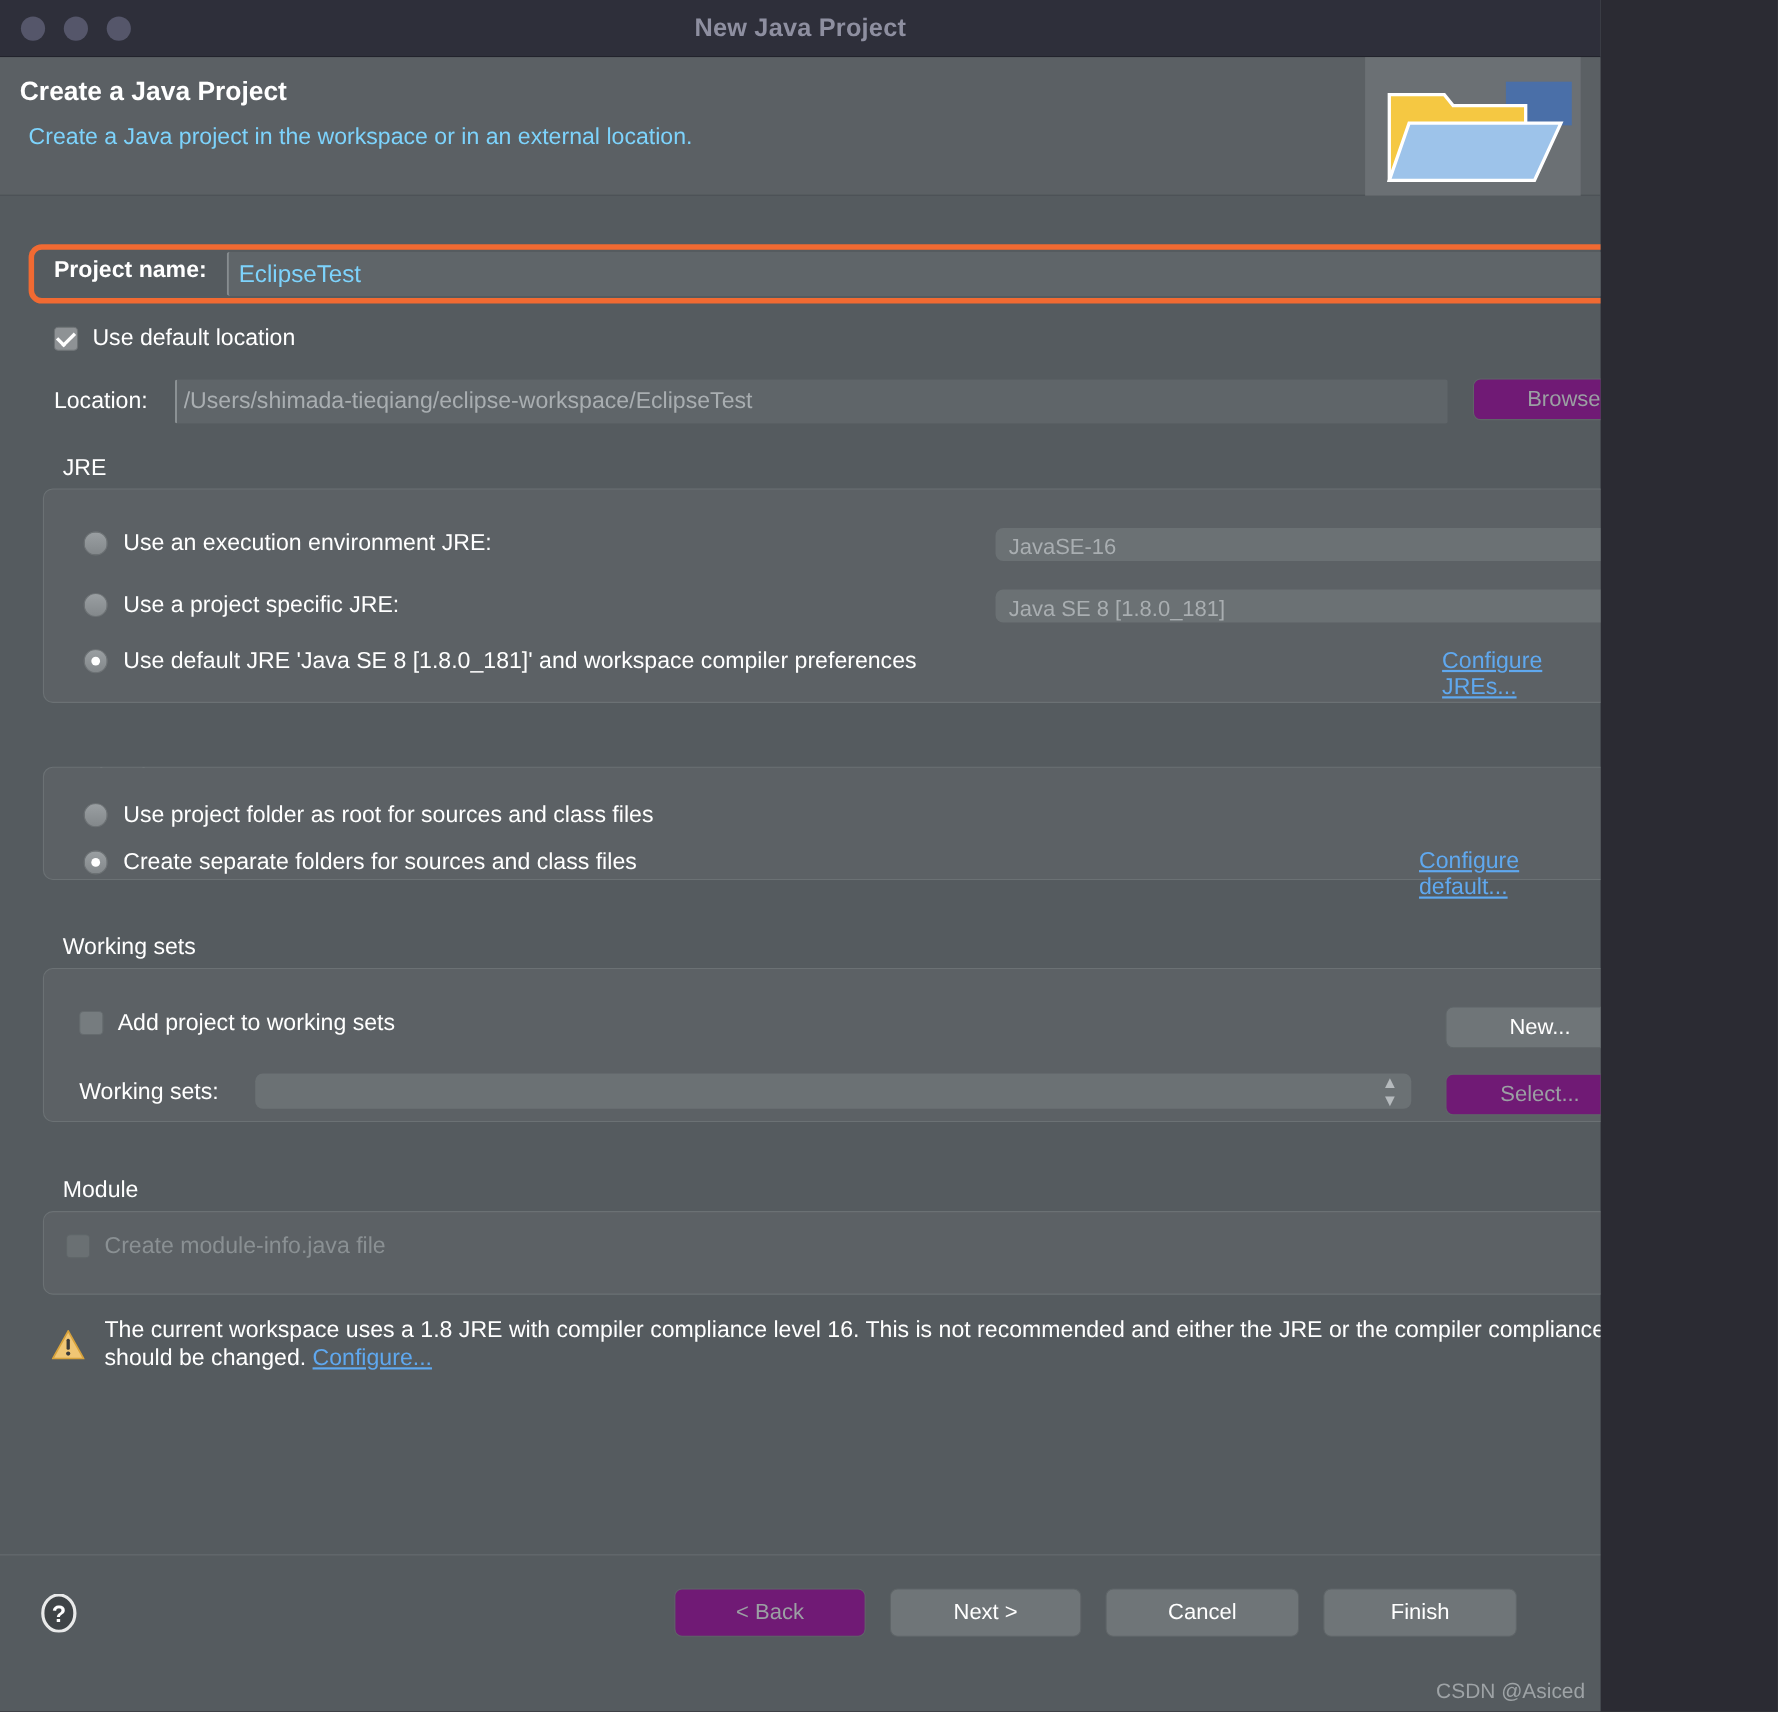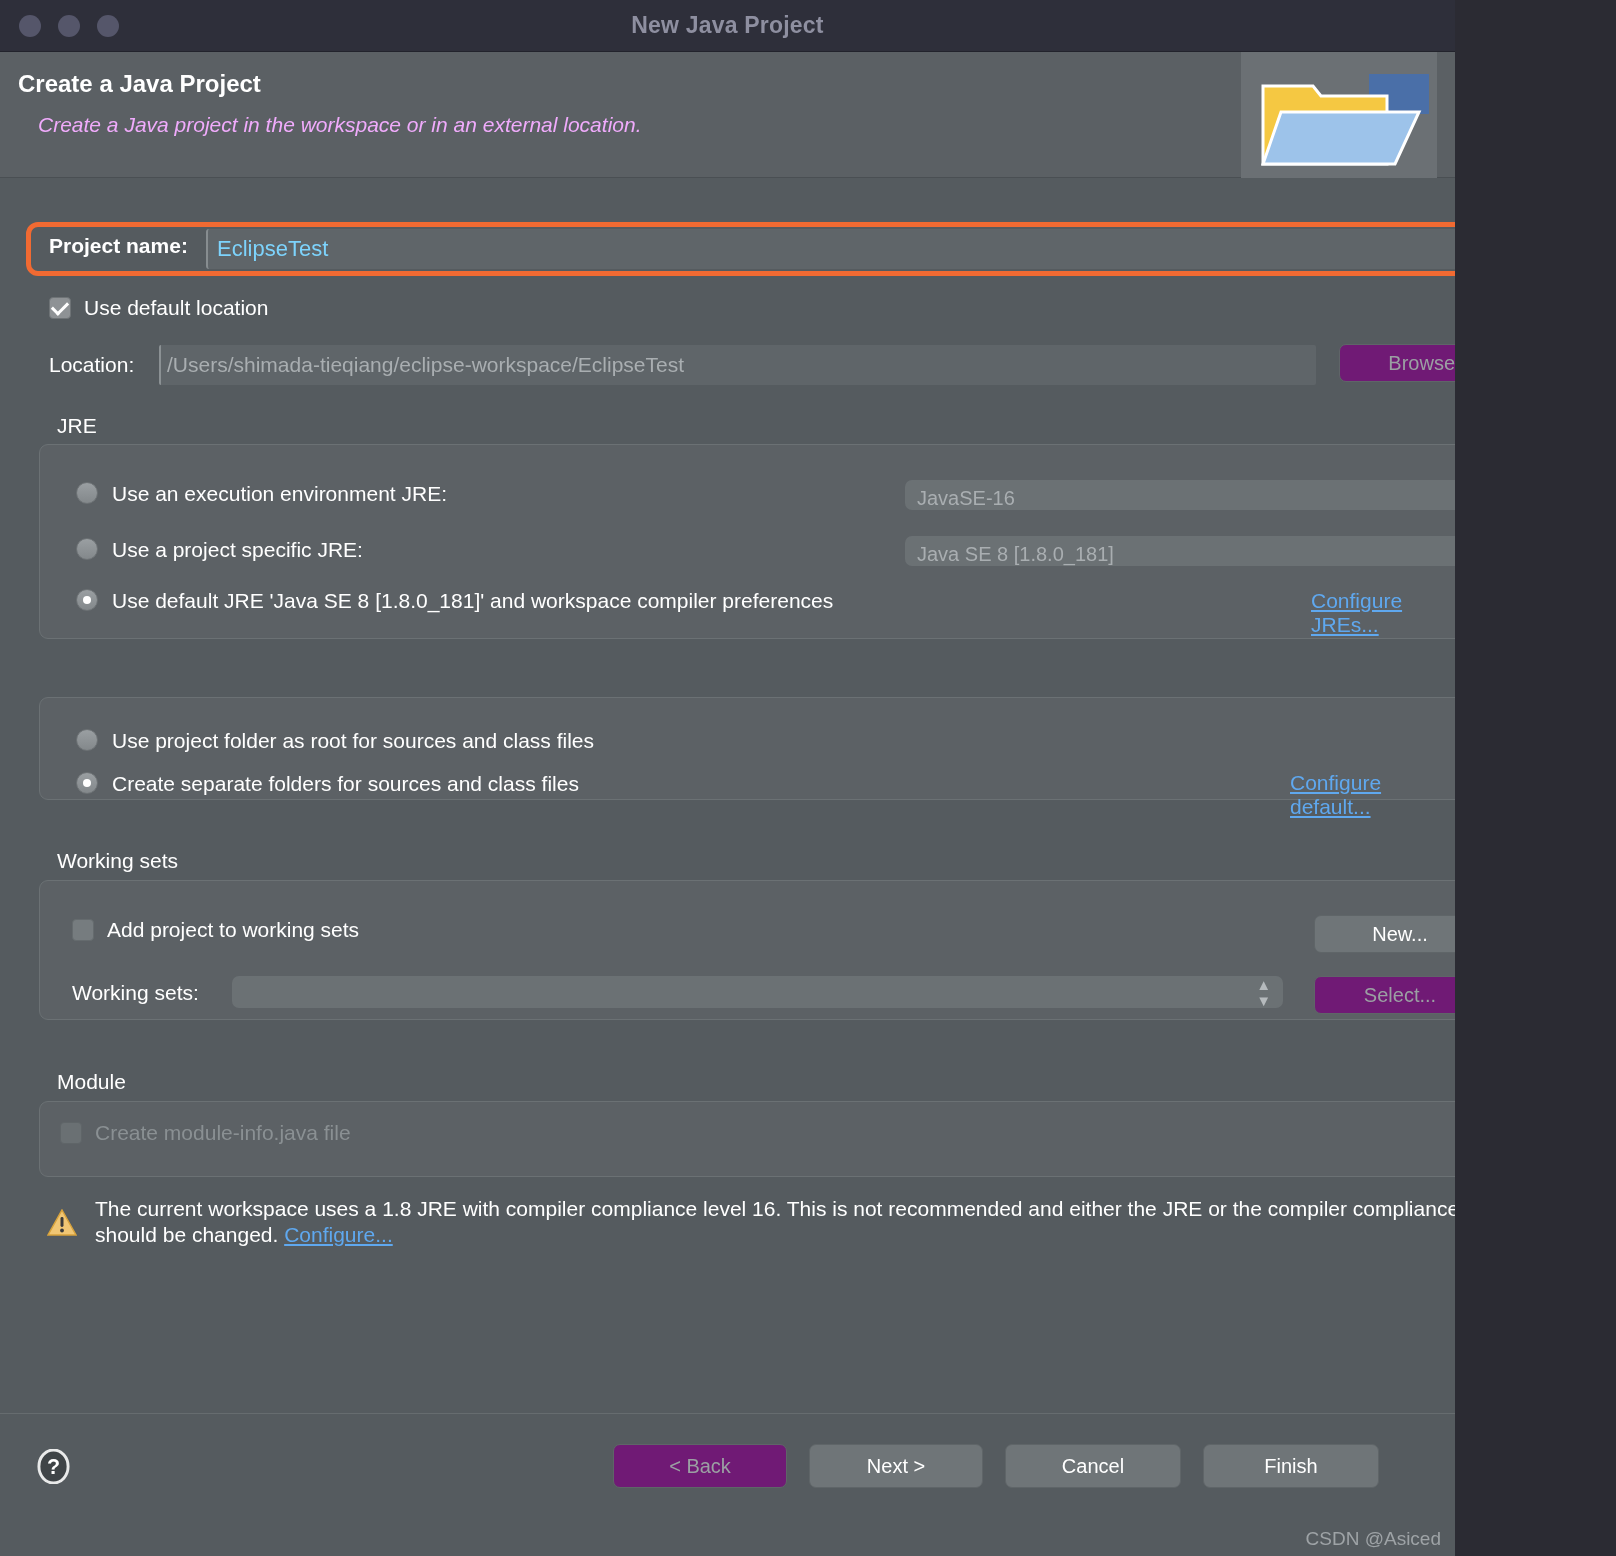--- a/index.html
+++ b/index.html
@@ -63,24 +63,23 @@
   }
   .header-title {
     position: absolute;
     left: 18px; top: 18px;
     font-size: 24px;
     font-weight: bold;
     color: #ffffff;
   }
   .header-sub {
     position: absolute;
-    left: 38px; top: 61px;
-    font-size: 21px;
-    color: #f0abfc;
-    font-style: italic;
+    left: 26px; top: 61px;
+    font-size: 21px;
+    color: #7dd3fc;
   }
   .header-icon {
     position: absolute;
     right: 18px;
     top: 0px;
     width: 196px;
     height: 126px;
     background: #6b7074;
     overflow: hidden;
   }
@@ -205,21 +204,21 @@
     display: inline-flex;
     align-items: center; justify-content: center;
     box-sizing: border-box;
   }
   .radio.sel::after {
     content: "";
     width: 8px; height: 8px;
     border-radius: 50%;
     background: #ffffff;
   }
-  .radio-row { position: absolute; display: flex; align-items: flex-start; }
+  .radio-row { position: absolute; display: flex; align-items: center; }
   .radio-label { margin-left: 14px; font-size: 21px; color: #ffffff; white-space: nowrap; }
 
   .combo {
     position: absolute;
     background: #6b7174;
     border: none;
     border-radius: 7px;
     color: #a9aeb1;
     font-size: 20px;
     font-family: "Liberation Sans", sans-serif;

